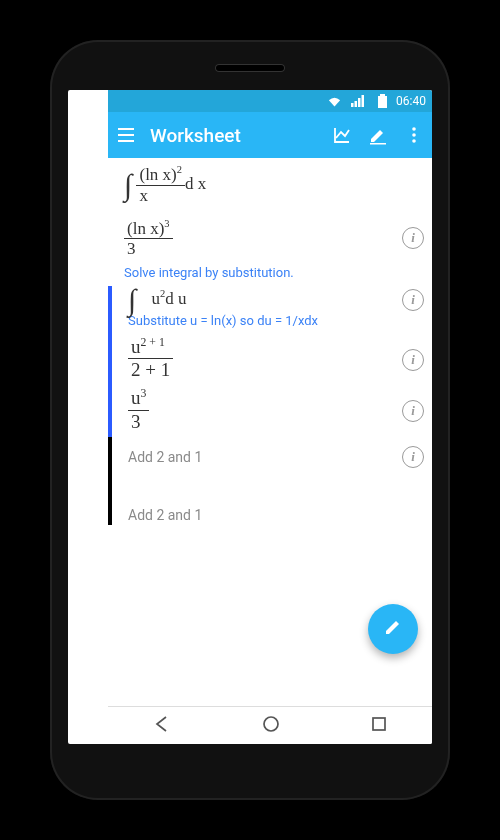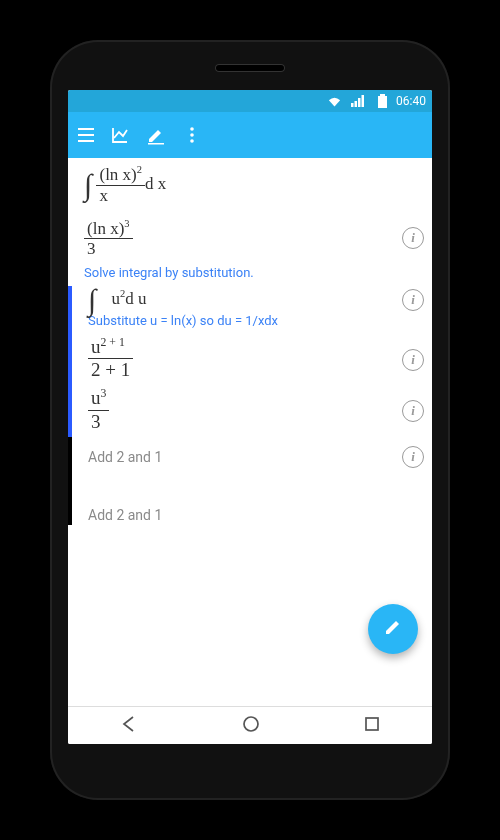--- a/index.html
+++ b/index.html
@@ -27,20 +27,21 @@
     width: 70px; height: 8px; background:#000; border-radius:4px;
     box-shadow: inset 0 0 0 1px #333;
   }
   .screen {
     width: 100%; height: 100%;
     background: #fff;
     border-radius: 2px;
     overflow: hidden;
     display: flex; flex-direction: column;
     position: relative;
+    padding-left: 40px;
   }
   
   .statusbar {
     height: 22px;
     background: #23a6d9;
     color: #fff;
     display:flex; align-items:center; justify-content:flex-end;
     padding: 0 6px;
     font-size: 12px;
     gap:4px;
@@ -146,20 +147,21 @@
       </span>
       <span style="font-family:Roboto,Arial,sans-serif;">06:40</span>
     </div>
 
     <div class="appbar">
       <span class="icon">
         <svg width="20" height="20">
             <path d="M2 4h16M2 10h16M2 16h16" stroke="#fff" stroke-width="2"></path>
           </svg>
       </span>
+      <span class="appbar-title">Worksheet</span>
       <div class="appbar-actions">
         <span class="icon">
           <svg width="20" height="20" fill="none" stroke="#fff" stroke-width="1.8">
               <path d="M3 3 V17 H17"></path>
               <path d="M4 13 L9 7 L13 11 L17 5"></path>
             </svg>
         </span>
         <span class="icon">
           <svg width="20" height="20" fill="#fff">
               <path d="M3 14 L12 5 L15 8 L6 17 L3 17 Z"></path>

